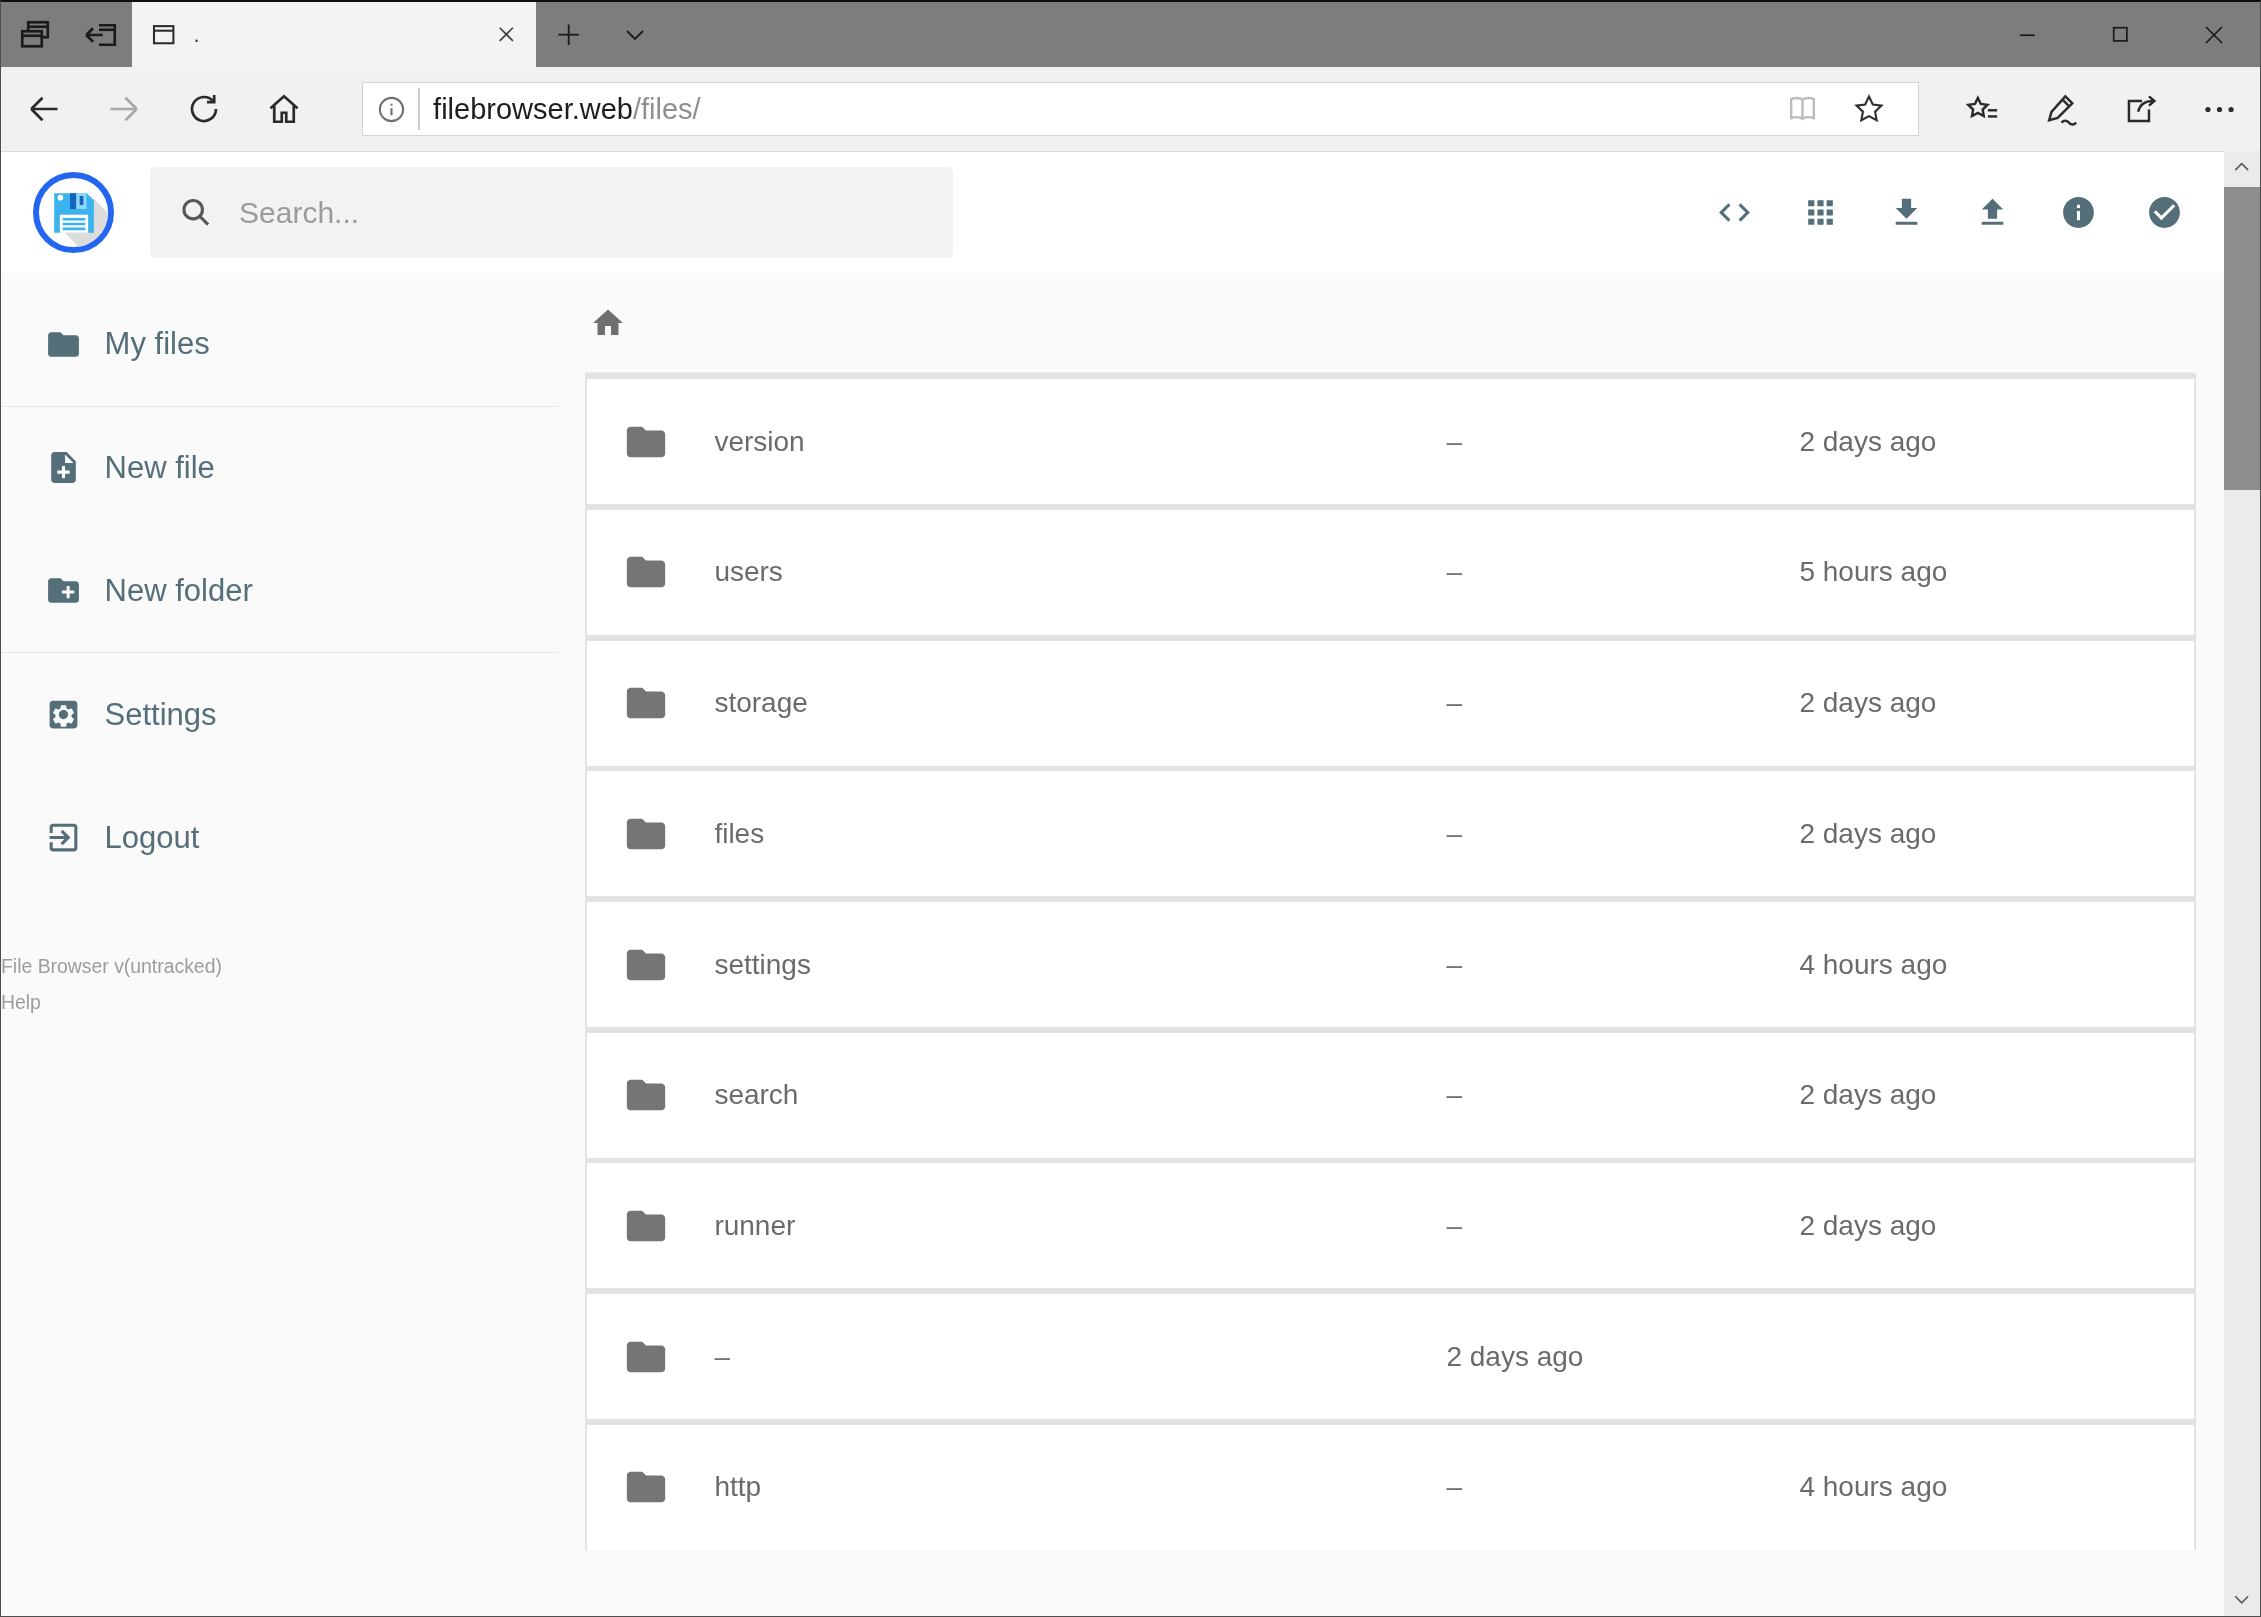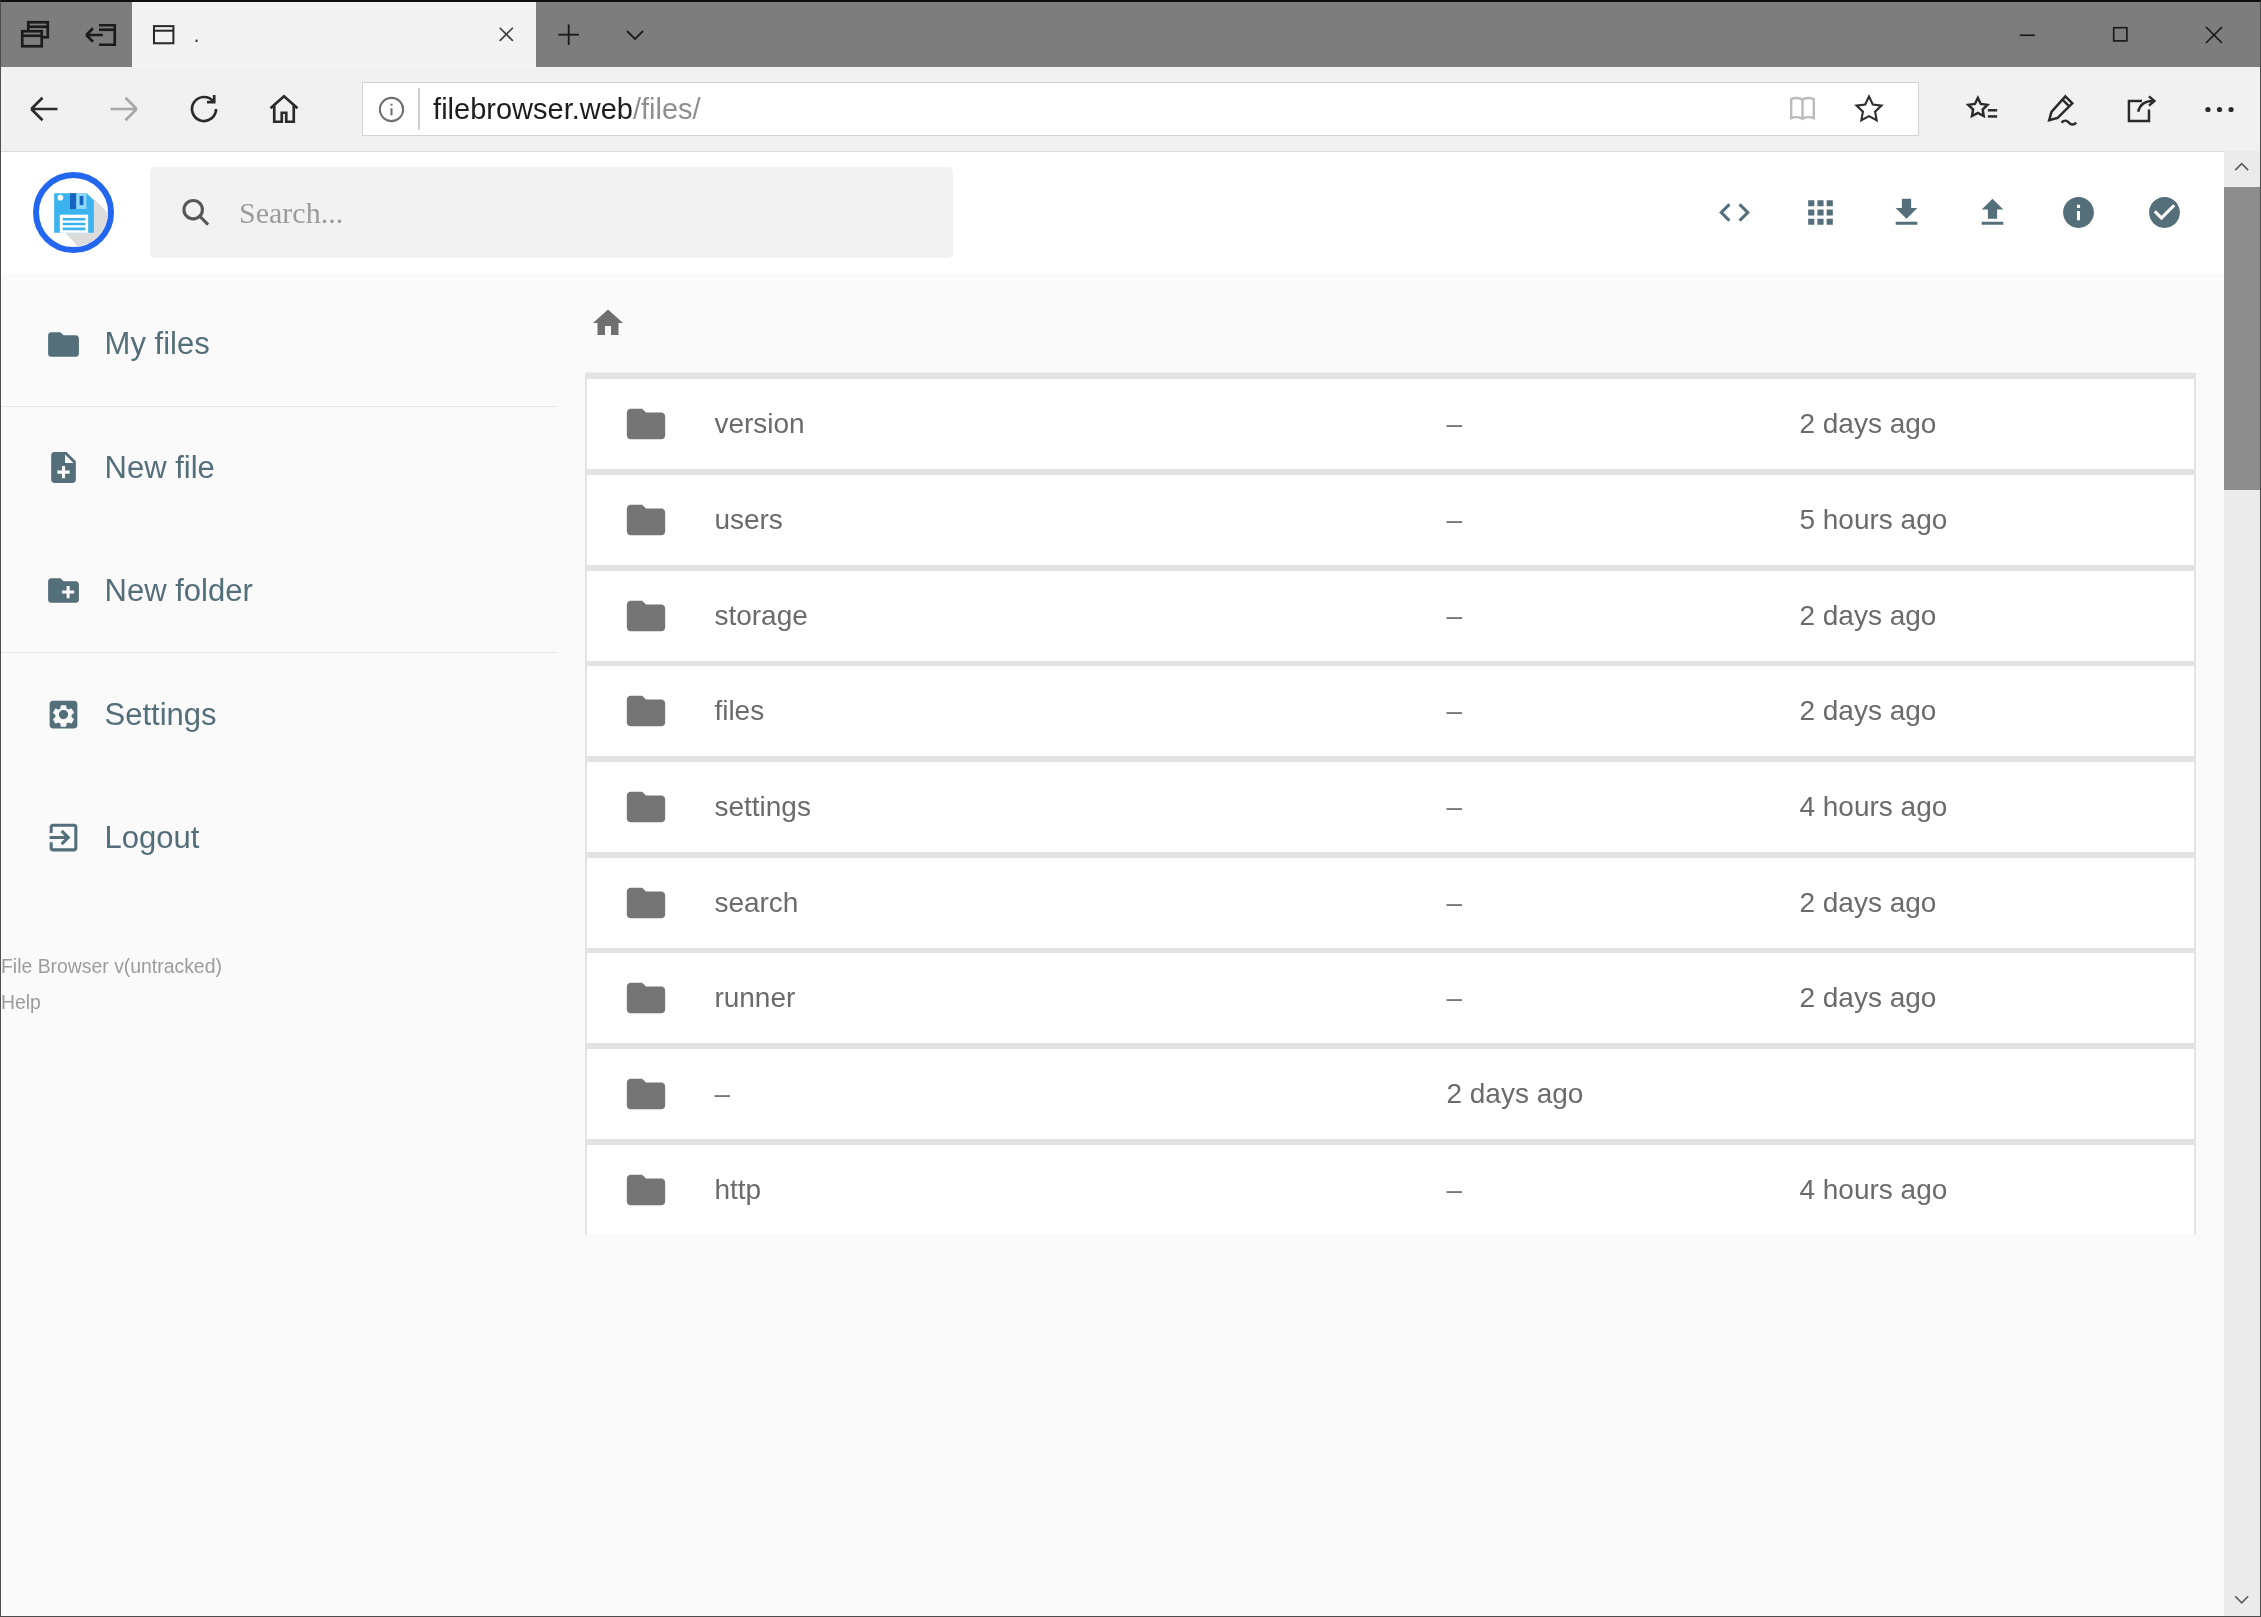--- a/index.html
+++ b/index.html
@@ -30,42 +30,42 @@
   .bar-btn { width:79px; height:100%; display:flex; align-items:center; justify-content:center; }
   .bar-group { margin-left:24px; display:flex; height:100%; }
 
   
   .app-header { height:121px; background:#fff; display:flex; align-items:center; padding-left:32px; }
   .logo { width:81px; height:81px; border-radius:50%; border:6.5px solid #2366f0; background:#fff;
           display:flex; align-items:center; justify-content:center; overflow:hidden; }
   .searchbar { margin-left:36px; width:803px; height:91px; background:#f2f2f2; border-radius:4.8px;
                display:flex; align-items:center; padding:0 24px 0 29px; }
   .searchbar input { border:none; outline:none; background:transparent; font-size:30px; color:#6d28d9;
-                     margin-left:26px; width:100%; font-family:Liberation Serif, serif; }
+                     margin-left:26px; width:100%; font-family:Liberation Sans, sans-serif; }
   .searchbar input::placeholder { color:#9b9b9b; }
   .header-actions { margin-left:auto; margin-right:77px; display:flex; gap:49px; }
   .action-btn { width:37px; height:37px; display:flex; align-items:center; justify-content:center; }
 
   
   .app-body { height:1347px; background:#fafafa; display:flex; overflow:hidden; padding-right:36px; }
   .sidebar { width:557px; padding-top:9.7px; flex:none; }
   .side-item { height:123px; display:flex; align-items:center; padding-left:44px; cursor:pointer;text-align:right; }
   .side-item span.lbl { margin-left:22.6px; font-size:31px; color:#546e7a; }
   .side-div { height:0.8px; background:#e8e8e8; }
   .side-footer { margin-top:53px; font-size:19.4px; color:#9c9c9c; line-height:1.45; }
   .side-footer .help { margin-top:8px; cursor:pointer; }
 
   .content { flex:1; }
   .breadcrumb { height:99px; display:flex; align-items:center; padding-left:32px; }
   .content-div { height:0.8px; background:#ececec; margin-left:27px; margin-right:31px; }
   .thead { height:108px; display:grid; grid-template-columns:827px 361px 1fr; align-items:center;
            padding-left:54px; font-size:27px; font-weight:bold; color:#666; }
   .name-head { display:flex; align-items:center; gap:11.3px; }
   .listing { margin-left:27px; width:1611px; background:#e3e3e3; padding:6.5px 2.4px 0 2.4px; }
-  .row { height:90px; background:#fff; margin-bottom:5.7px; display:grid;
+  .row { height:125px; background:#fff; margin-bottom:5.7px; display:grid;
          grid-template-columns:91px 732px 353px 1fr; align-items:center; padding-left:36px; cursor:pointer; }
   .row .name { font-size:28px; color:#6b6b6b; }
   .row .size { font-size:28px; color:#757575; }
   .row .modified { font-size:28px; color:#6b6b6b; }
 
   
   .scrollbar { position:absolute; top:149px; right:0; bottom:0; width:36px; background:#ebebeb; z-index:9; }
   .sb-btn { position:absolute; left:0; right:0; height:34px; display:flex; align-items:center; justify-content:center; }
   .sb-up { top:0; } .sb-down { bottom:0; }
   .sb-thumb { position:absolute; top:36px; left:0; right:0; height:303px; background:#8d8d8d; }

